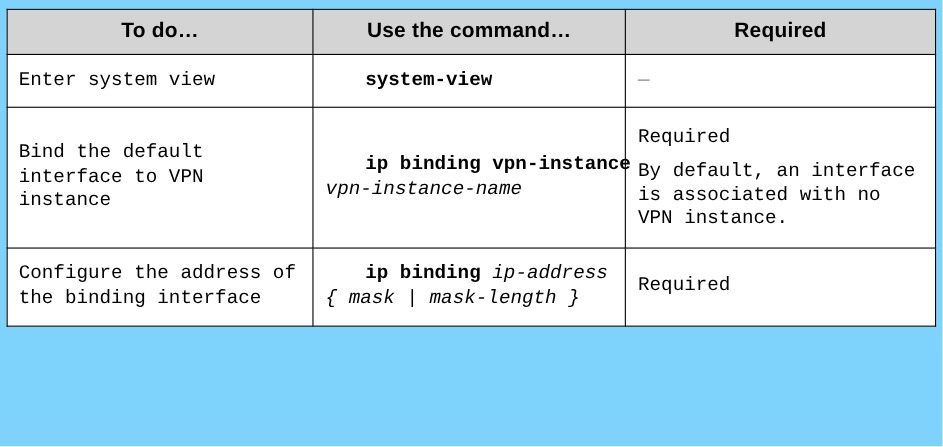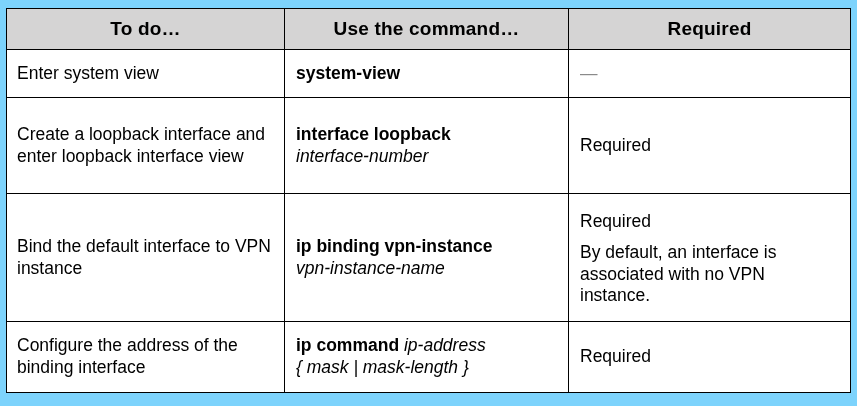--- a/index.html
+++ b/index.html
@@ -53,38 +53,39 @@
     font-size: 19px;
     font-weight: bold;
     letter-spacing: .2px;
   }
   thead th .hd { display: block; line-height: 1.1; }
 
   
   tbody td { font-size: 17.5px; line-height: 1.24; }
   td .cell {
     padding: 6px 11px 6px 11px;
+    font-family: Liberation Mono, monospace;
   }
   td.todo    .cell { padding-left: 10px; }
   td.command .cell { padding-left: 11px; }
   td.remarks .cell { padding-left: 11px; }
 
   
   td.va-mid { vertical-align: middle; }
   td.va-top { vertical-align: top; }
   td.va-top .cell { padding-top: 9px; }
 
   
   tr.r1 td { height: 47px; }
   tr.r2 td { height: 95px; }
   tr.r3 td { height: 127px; }
   tr.r4 td { height: 70px; }
 
   
-  .b   { font-weight: bold; }
+  .b   { font-weight: bold; margin-left: 36px; }
   .i   { font-style: italic; }
   .line { display: block; white-space: nowrap; }
   .para { display: block; }
   .para + .para { margin-top: 9px; }
 
   .dash {
     color: #8a8a8a;
     font-size: 17.5px;
     letter-spacing: 0;
   }
@@ -126,36 +127,20 @@
             <span class="line b">system-view</span>
           </div>
         </td>
         <td class="remarks va-mid">
           <div class="cell">
             <span class="dash">—</span>
           </div>
         </td>
       </tr>
 
-      <tr class="r2">
-        <td class="todo va-mid">
-          <div class="cell">Create a loopback interface and enter loopback interface view</div>
-        </td>
-        <td class="command va-mid">
-          <div class="cell">
-            <span class="line b">interface loopback</span>
-            <span class="line i">interface-number</span>
-          </div>
-        </td>
-        <td class="remarks va-mid">
-          <div class="cell">
-            <span class="para">Required</span>
-          </div>
-        </td>
-      </tr>
 
       <tr class="r3">
         <td class="todo va-mid">
           <div class="cell">Bind the default interface to VPN instance</div>
         </td>
         <td class="command va-mid">
           <div class="cell">
             <span class="line b">ip binding vpn-instance</span>
             <span class="line i">vpn-instance-name</span>
           </div>
@@ -167,21 +152,21 @@
           </div>
         </td>
       </tr>
 
       <tr class="r4">
         <td class="todo va-mid">
           <div class="cell">Configure the address of the binding interface</div>
         </td>
         <td class="command va-mid">
           <div class="cell">
-            <span class="line"><span class="b">ip command</span><span>&nbsp;</span><span class="i">ip-address</span></span>
+            <span class="line"><span class="b">ip binding</span><span>&nbsp;</span><span class="i">ip-address</span></span>
             <span class="line i">{ mask | mask-length }</span>
           </div>
         </td>
         <td class="remarks va-mid">
           <div class="cell">
             <span class="para">Required</span>
           </div>
         </td>
       </tr>
 

